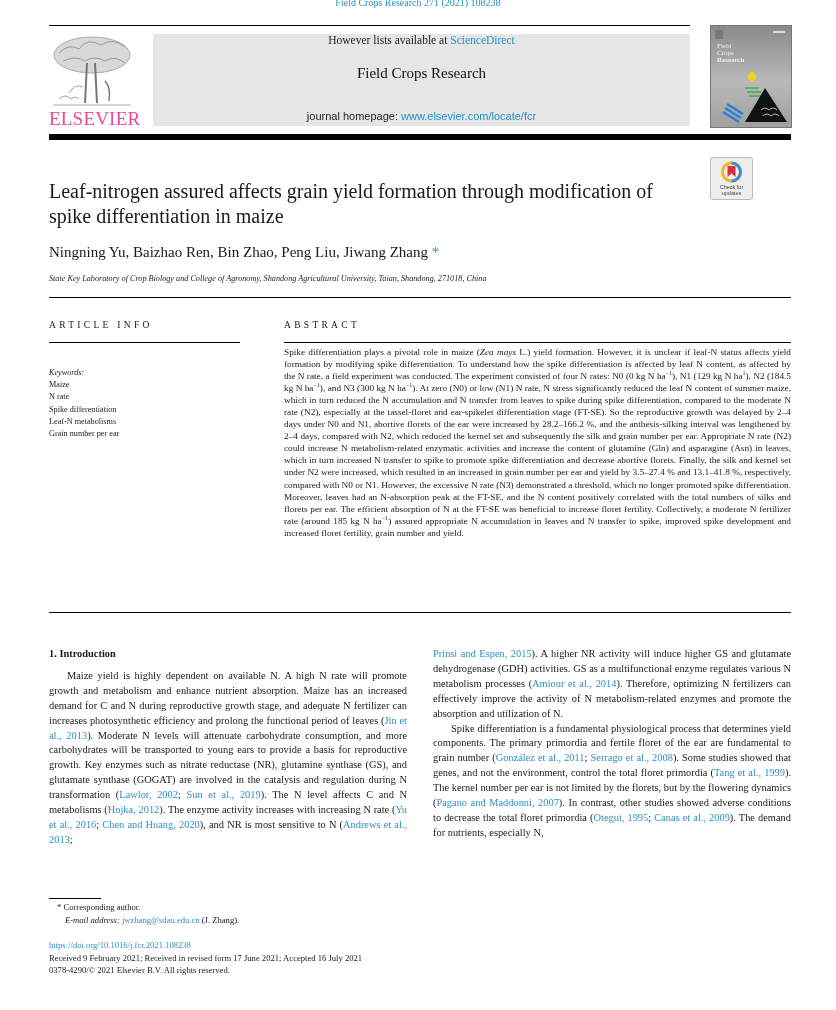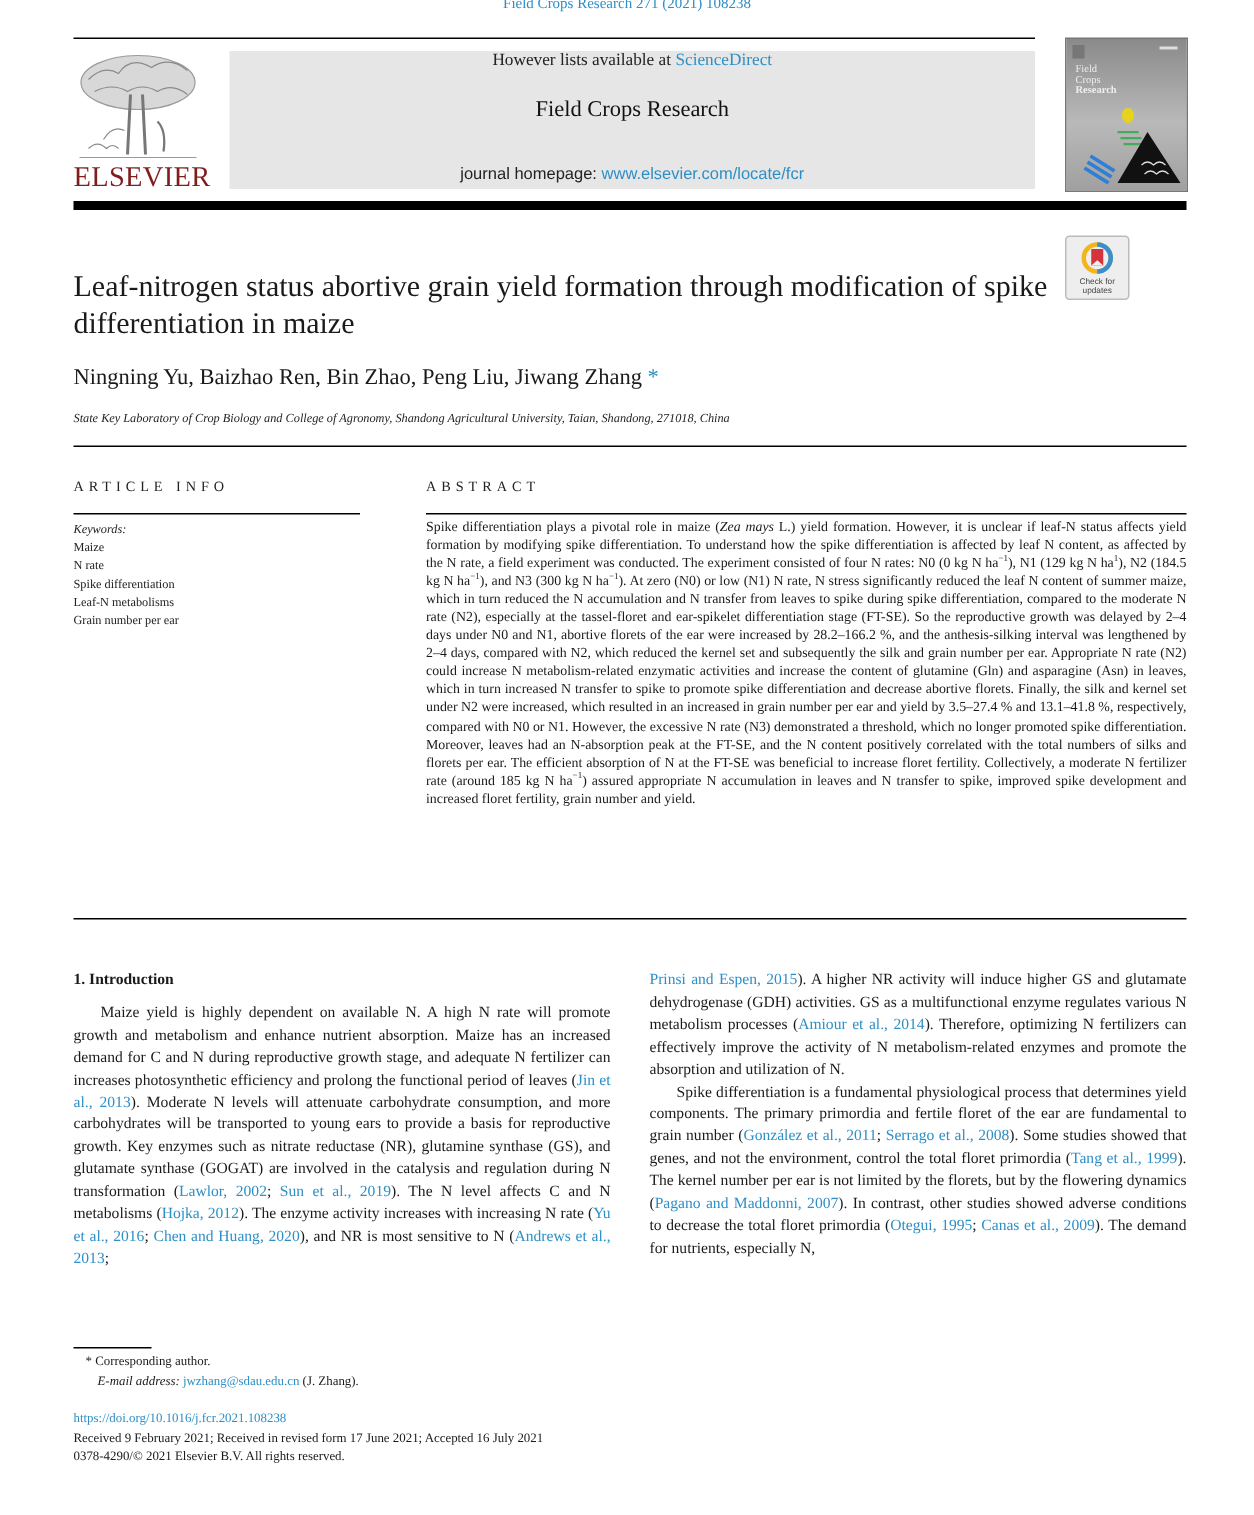--- a/index.html
+++ b/index.html
@@ -15,21 +15,21 @@
   #running-head {
     top: -3px; left: 0; width: 836px; text-align: center;
     font-family: "Liberation Serif", serif; font-size: 10px; color: #2e8fc6;
   }
 
   
   #top-rule { top: 25px; left: 49px; width: 641px; height: 1px; background: #000; }
   #elsevier-logo { top: 33px; left: 49px; width: 86px; height: 96px; }
   #elsevier-word {
     position: absolute; bottom: 0; left: 0; width: 86px; text-align: center;
-    font-family: "Liberation Serif", serif; font-size: 19px; color: #7f1d1d; letter-spacing: 0.2px;
+    font-family: "Liberation Serif", serif; font-size: 19px; color: #ec4899; letter-spacing: 0.2px;
     line-height: 20px;
   }
   #masthead-box {
     top: 34px; left: 153px; width: 537px; height: 92px; background: #e6e6e6;
   }
   #contents-line {
     position: absolute; top: 0px; left: 0; width: 100%; text-align: center;
     font-family: "Liberation Serif", serif; font-size: 11.5px; color: #222;
   }
   #journal-title {
@@ -71,21 +71,21 @@
   
   .section-caps {
     font-family: "Liberation Serif", serif; font-size: 9.5px; letter-spacing: 3.3px; color: #222;
   }
   #article-info-head { top: 320px; left: 49px; }
   #article-info-rule { top: 342px; left: 49px; width: 191px; height: 1px; background: #000; }
   #keywords {
     top: 347px; left: 49px; width: 191px;
     font-family: "Liberation Serif", serif; font-size: 8.2px; line-height: 12.2px; color: #222;
   }
-  #keywords .kw-label { font-style: italic; }
+  #keywords .kw-label { font-style: italic; margin-top: 20px; }
 
   
   #abstract-head { top: 320px; left: 284px; }
   #abstract-rule { top: 342px; left: 284px; width: 507px; height: 1px; background: #000; }
   #abstract-text {
     top: 346px; left: 284px; width: 507px;
     font-family: "Liberation Serif", serif; font-size: 9.25px; line-height: 12.05px;
     text-align: justify; color: #1a1a1a;
   }
   #abstract-text sup { font-size: 6px; line-height: 0; }
@@ -153,21 +153,21 @@
     <ellipse cx="41" cy="51" rx="4" ry="5" fill="#e8d21a"></ellipse>
     <path d="M34 62 L48 62 M36 66 L50 66 M38 70 L52 70" stroke="#3fae55" stroke-width="1.5"></path>
     <polygon points="34,96 54,62 76,96" fill="#111"></polygon>
     <path d="M50 84 q4 -4 8 0 q4 -4 8 0 M52 90 q4 -4 8 0 q4 -4 8 0" stroke="#ddd" fill="none" stroke-width="0.8"></path>
     <path d="M16 78 L32 88 M14 82 L30 92 M12 86 L28 96" stroke="#2e7fd6" stroke-width="2.5"></path>
   </svg>
 </div>
 
 <div id="thick-rule" class="abs"></div>
 
-<div id="article-title" class="abs">Leaf-nitrogen status abortive grain yield formation through modification of spike differentiation in maize</div>
+<div id="article-title" class="abs">Leaf-nitrogen assured affects grain yield formation through modification of spike differentiation in maize</div>
 
 <div id="check-updates" class="abs">
   <svg width="41" height="41" viewBox="0 0 41 41">
     <circle cx="20.5" cy="14" r="9" fill="none" stroke="#f2b51c" stroke-width="3"></circle>
     <path d="M20.5 5 a9 9 0 0 1 0 18" fill="none" stroke="#3a8fd0" stroke-width="3"></path>
     <rect x="16.5" y="8" width="8" height="11" fill="#d4343b"></rect>
     <polygon points="16.5,19 20.5,15.5 24.5,19" fill="#eee"></polygon>
     <text x="20.5" y="31" text-anchor="middle" font-family="Liberation Sans, sans-serif" font-size="5.5" fill="#444">Check for</text>
     <text x="20.5" y="37" text-anchor="middle" font-family="Liberation Sans, sans-serif" font-size="5.5" fill="#444">updates</text>
   </svg>

